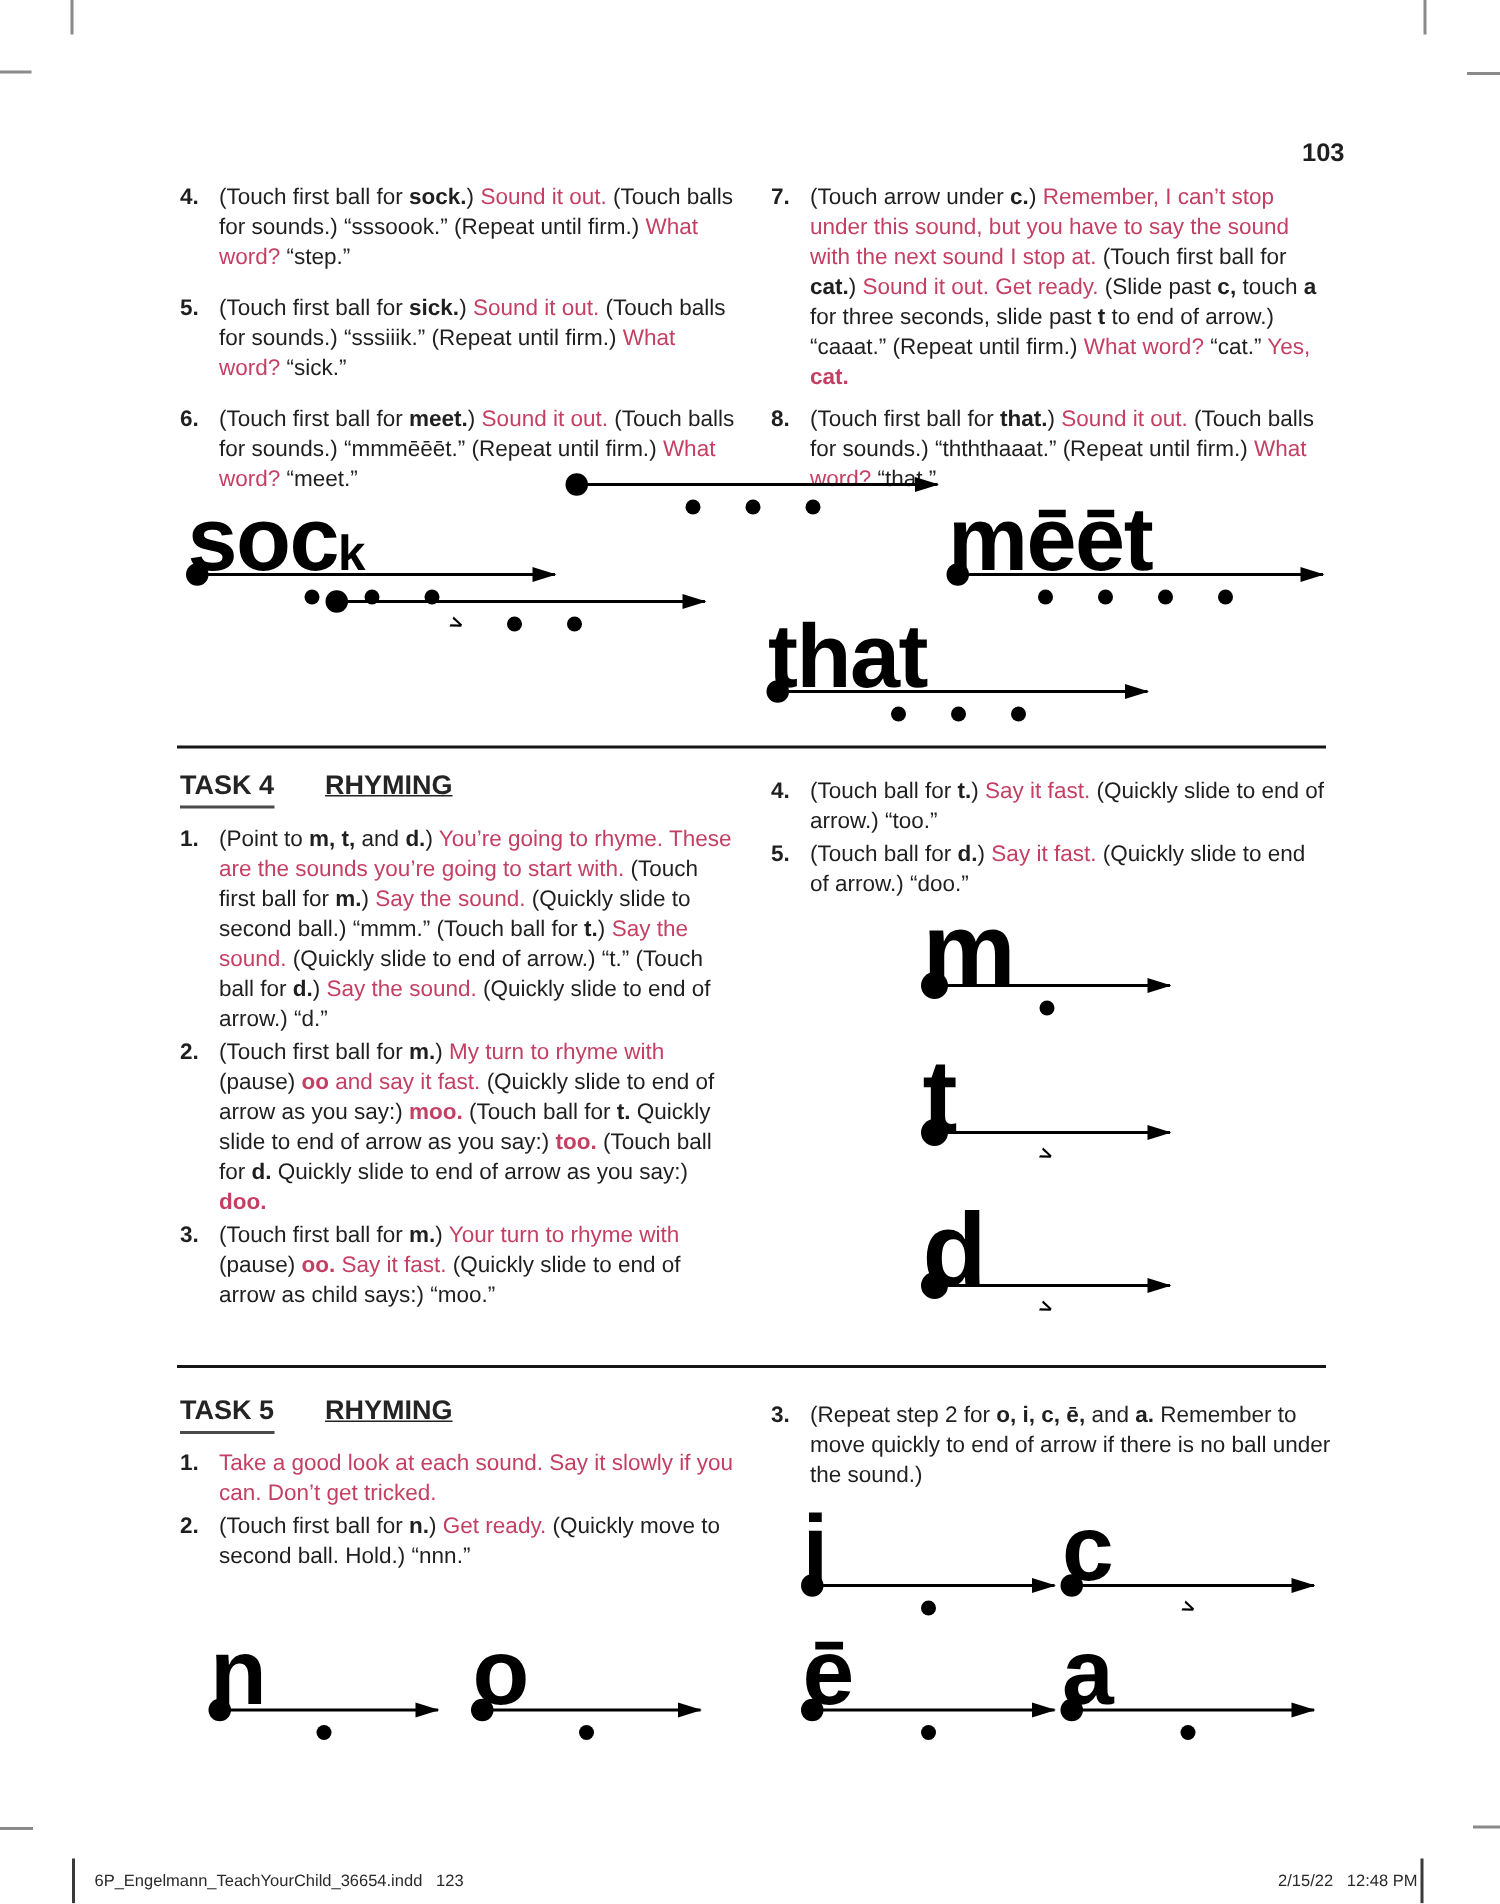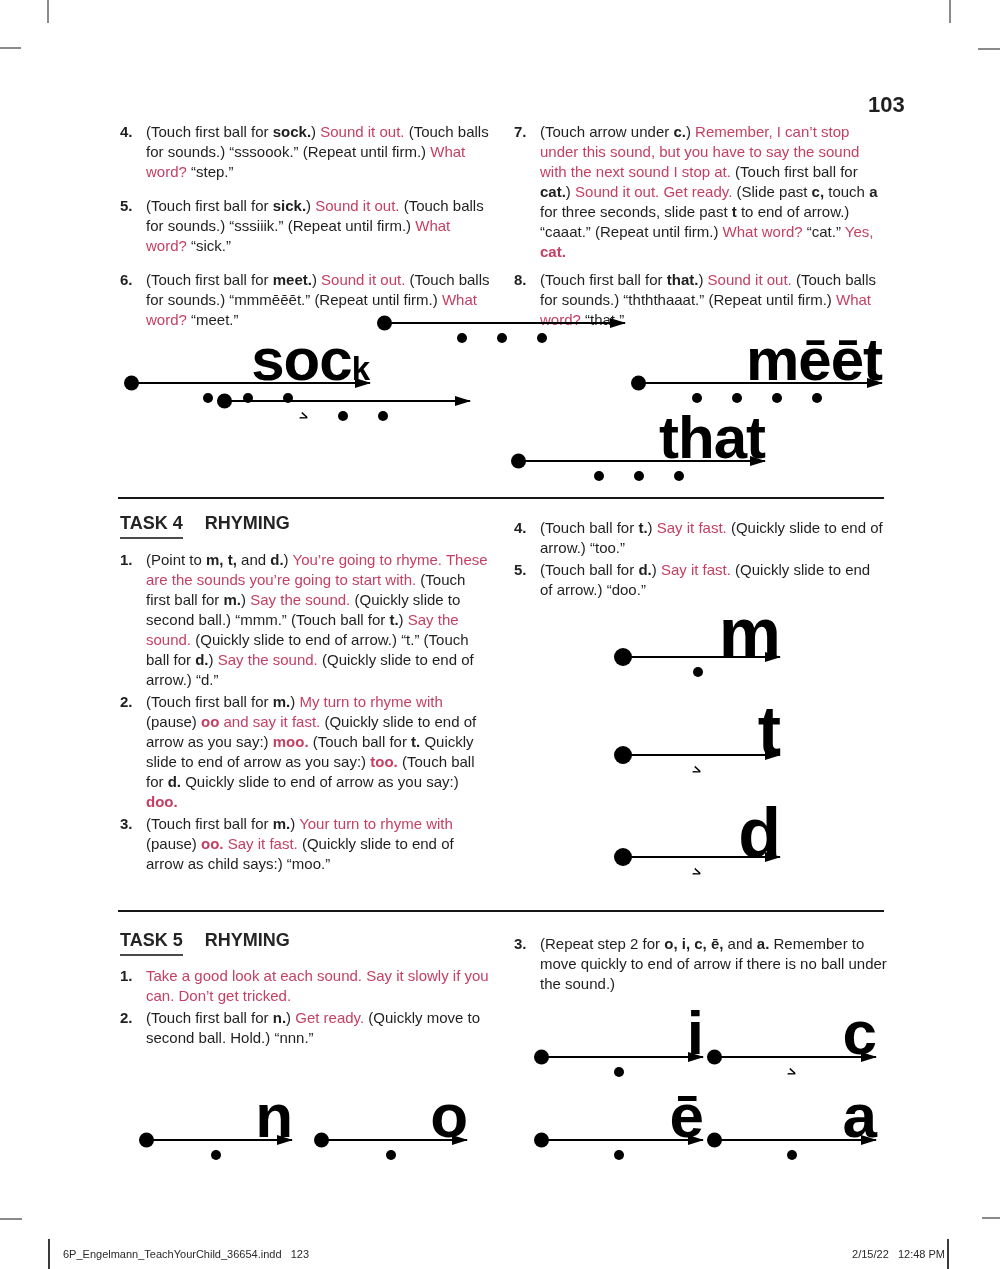--- a/index.html
+++ b/index.html
@@ -17,44 +17,44 @@
   .tight .item{margin-bottom:2px;}
   .semi .item{margin-bottom:8px;}
   .item .num{font-weight:bold;width:26px;flex:none;}
   .item .body{flex:1;}
   .bd{font-weight:bold;}
   .rd{color:var(--red,#c43f63);}
 
   
   .heading{font-size:18px;font-weight:bold;color:#242424;}
   .tasknum{display:inline-block;border-bottom:2px solid #4a4a4a;padding-bottom:3px;}
-  .tasktitle{margin-left:22px;}
+  .tasktitle{margin-left:34px;text-decoration:underline;}
 
   .divider{position:absolute;left:118px;width:766px;height:2px;background:#161616;}
 
   
   .diagram{position:absolute;display:flex;flex-direction:column;}
-  .dword{text-align:right;font-weight:bold;line-height:1;color:#000;letter-spacing:-1px;}
+  .dword{text-align:left;font-weight:bold;line-height:1;color:#000;letter-spacing:-1px;}
   .big  .dword{font-size:60px;}
   .mid  .dword{font-size:70px;}
   .small .dword{font-size:62px;}
   .dword .sm{font-size:0.55em;letter-spacing:0;}
   .darrow{position:relative;height:2px;background:#000;margin-top:-8px;}
   .mid .darrow{margin-top:-12px;}
   .dstart{position:absolute;left:-1px;top:50%;transform:translateY(-50%);
           width:15px;height:15px;background:#000;border-radius:50%;}
   .mid .dstart{width:18px;height:18px;}
   .dhead{position:absolute;right:-1px;top:50%;transform:translateY(-50%);width:0;height:0;
          border-left:16px solid #000;border-top:5px solid transparent;border-bottom:5px solid transparent;}
   .dmarks{display:flex;justify-content:center;align-items:center;gap:30px;margin-top:8px;height:12px;}
   .dot{width:10px;height:10px;background:#000;border-radius:50%;flex:none;}
   .qa{display:inline-block;font-family:"DejaVu Sans Mono",monospace;font-weight:bold;
       font-size:14px;line-height:1;transform:rotate(22deg);color:#000;}
 
-  .pagenum{position:absolute;font-size:22px;font-weight:bold;color:#1f1f1f;}
+  .pagenum{position:absolute;font-size:17px;font-weight:bold;color:#1f1f1f;}
   .footer-text{position:absolute;font-size:11px;color:#2a2a2a;white-space:pre;}
 </style>
 </head>
 <body>
 
 <div class="page">
 
   <div class="cm" style="left:47px;top:0;width:2px;height:23px"></div>
   <div class="cm" style="left:0;top:47px;width:21px;height:2px"></div>
   <div class="cm" style="left:949px;top:0;width:2px;height:23px"></div>

